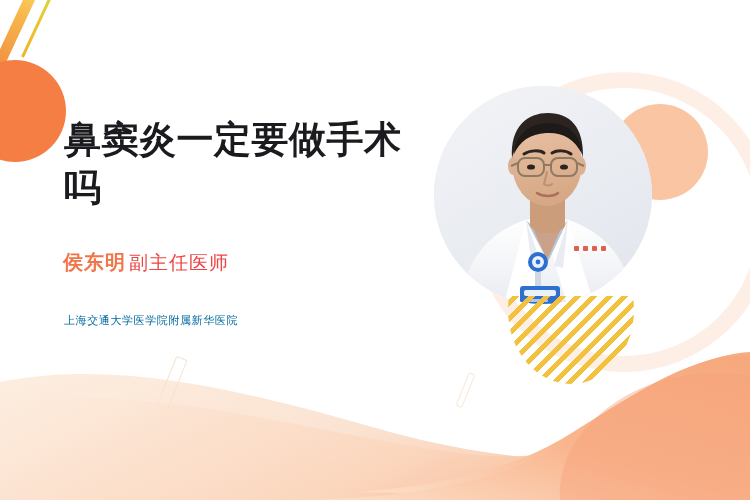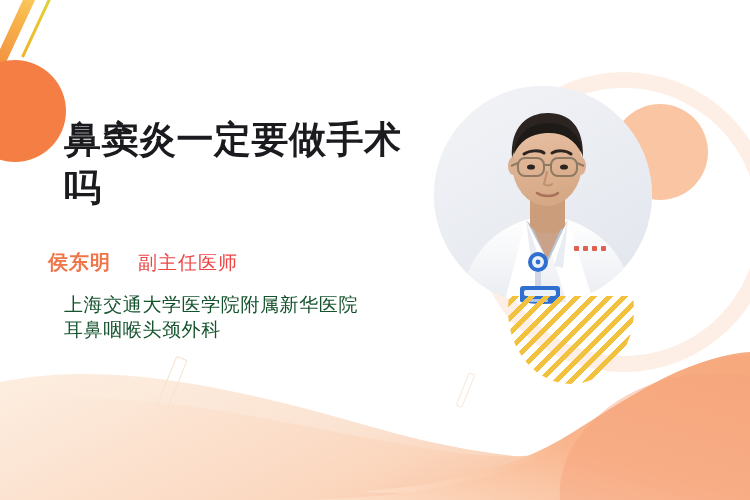--- a/index.html
+++ b/index.html
@@ -83,35 +83,35 @@
 
   .title{
     position:absolute;left:64px;top:116px;width:350px;
     font-size:37px;line-height:48px;
     font-weight:bold;
     color:#1b1b1f;
     letter-spacing:.5px;
   }
 
   .byline{
-    position:absolute;left:48px;top:249px;
-    display:flex;align-items:flex-end;gap:27px;
+    position:absolute;left:63px;top:249px;
+    display:flex;align-items:flex-end;gap:3px;
     white-space:nowrap;
   }
   .doctor-name{
     font-size:20px;font-weight:bold;color:#f0764a;letter-spacing:1px;
   }
   .doctor-title{
     font-size:19px;font-weight:normal;color:#ef4444;letter-spacing:1px;
   }
 
   .affiliation{
-    position:absolute;left:64px;top:292px;width:360px;
-    font-size:19px;line-height:25px;
-    color:#14532d;letter-spacing:.6px;
+    position:absolute;left:64px;top:308px;width:360px;
+    font-size:11px;line-height:25px;
+    color:#0369a1;letter-spacing:.6px;
   }
 </style>
 </head>
 <body>
 
 <div id="card">
 
   <div class="bg-layer">
 
     <svg class="bg-svg" viewBox="0 0 750 500" preserveAspectRatio="none">
@@ -235,17 +235,16 @@
 
     <div class="title">鼻窦炎一定要做手术吗</div>
 
     <div class="byline">
       <span class="doctor-name">侯东明</span>
       <span class="doctor-title">副主任医师</span>
     </div>
 
     <div class="affiliation">
       <div>上海交通大学医学院附属新华医院</div>
-      <div>耳鼻咽喉头颈外科</div>
     </div>
 
   </div>
 </div>
 
 </body></html>

